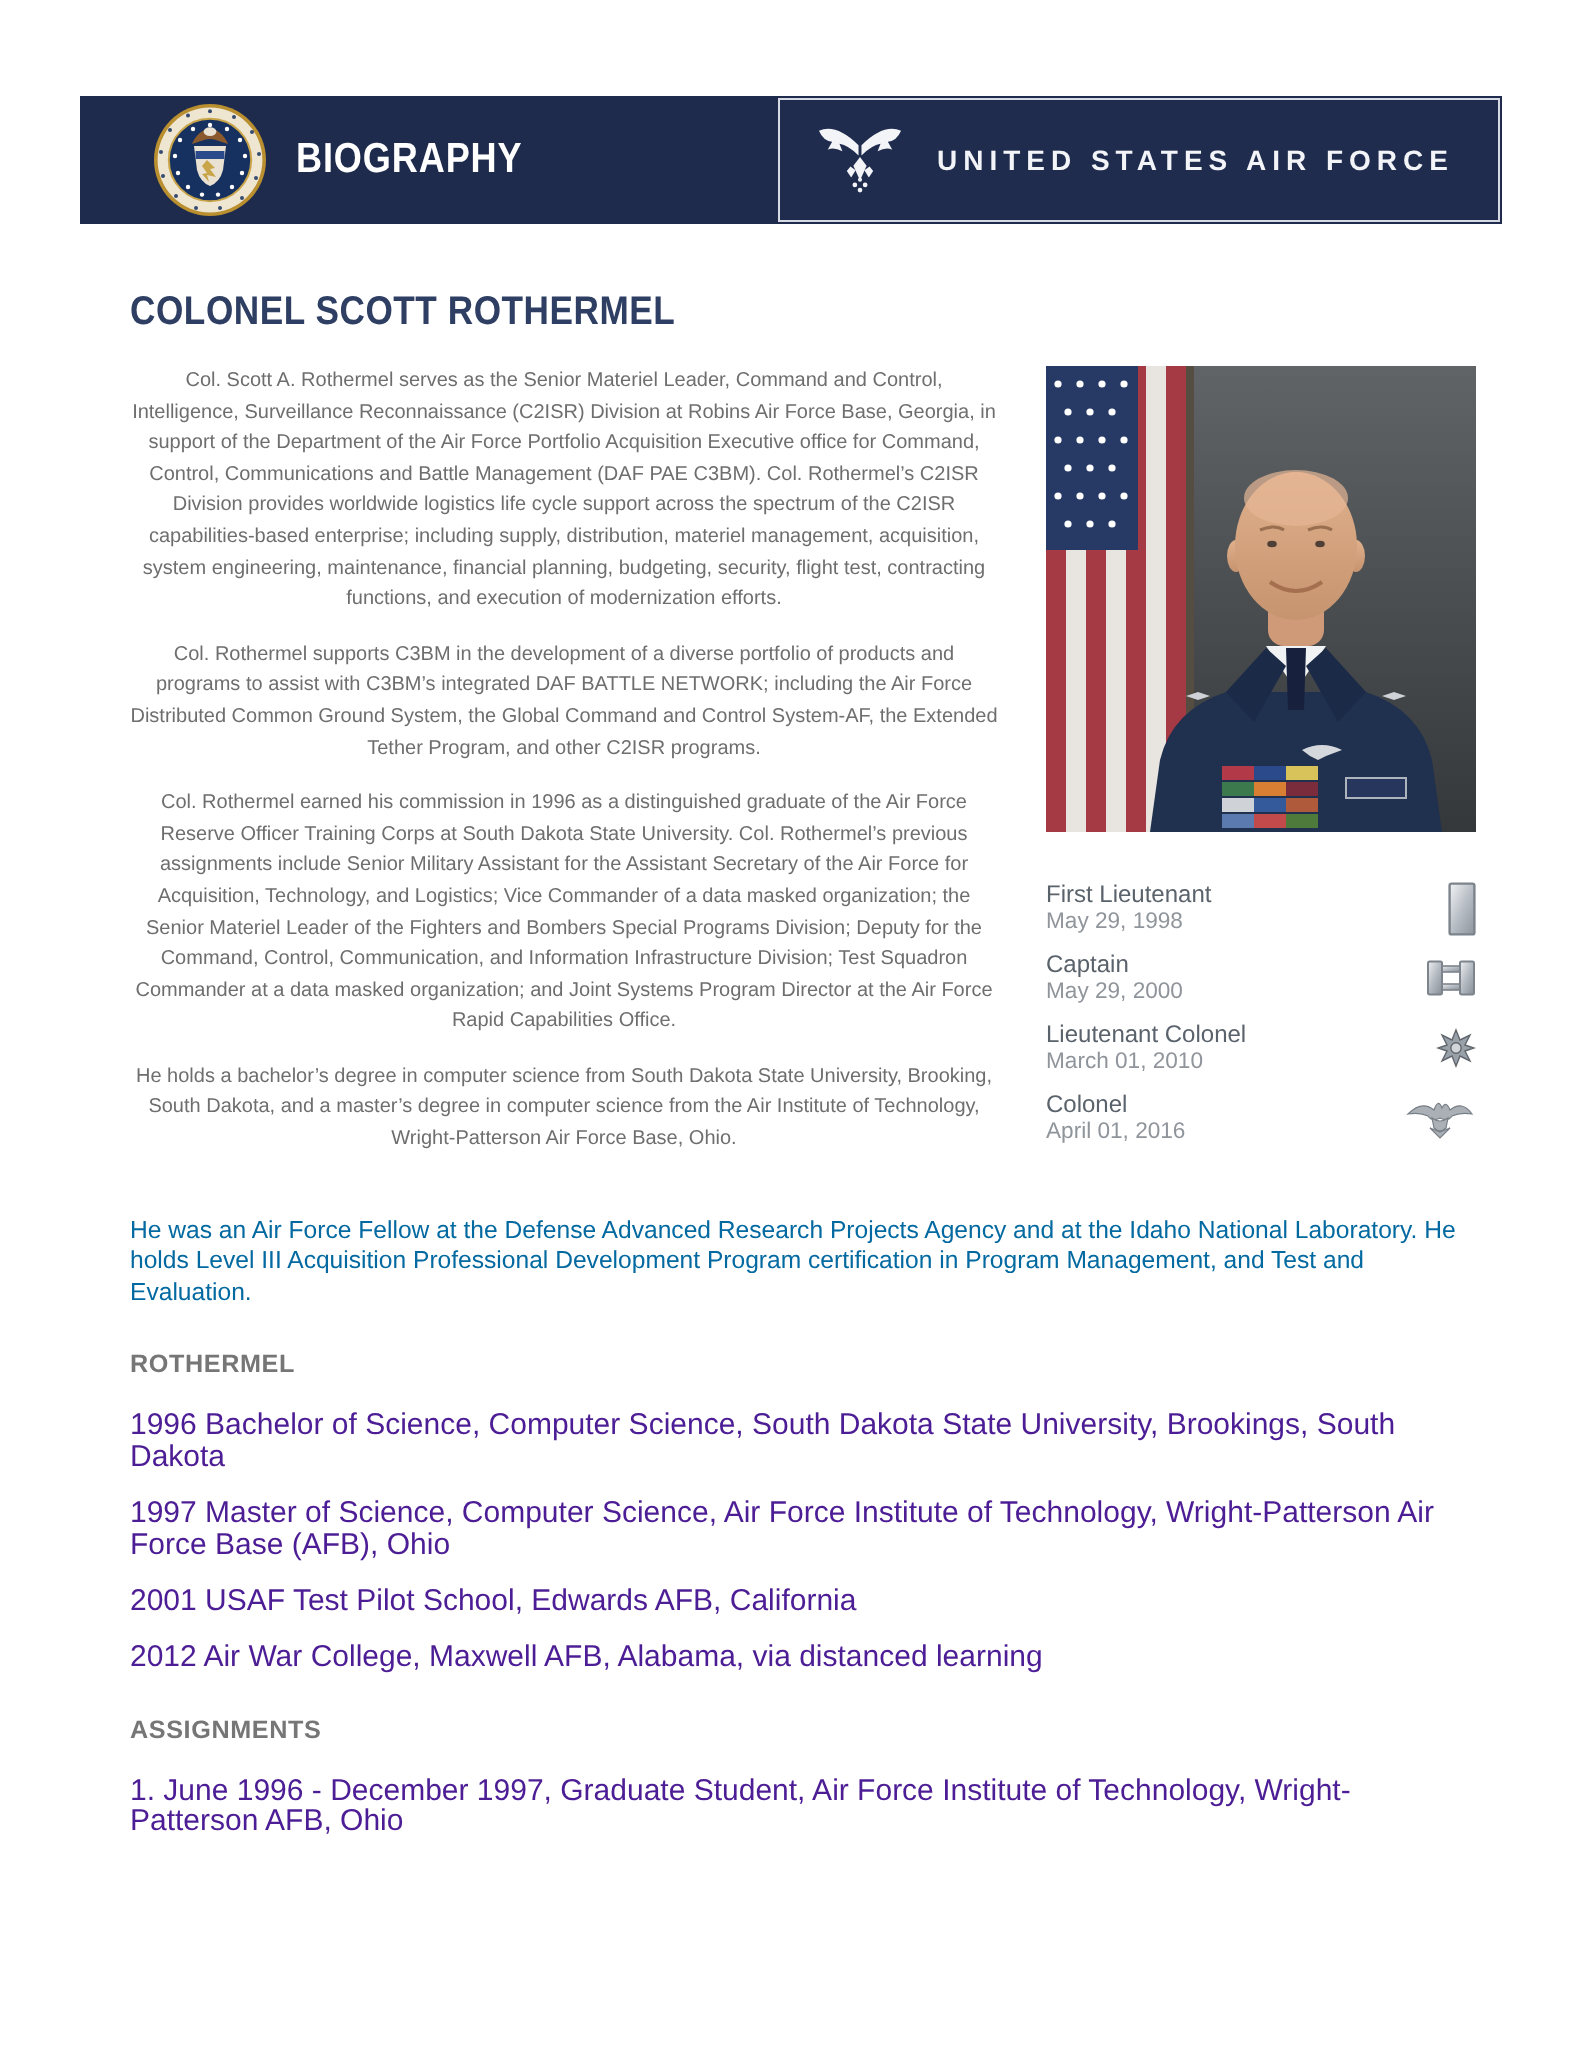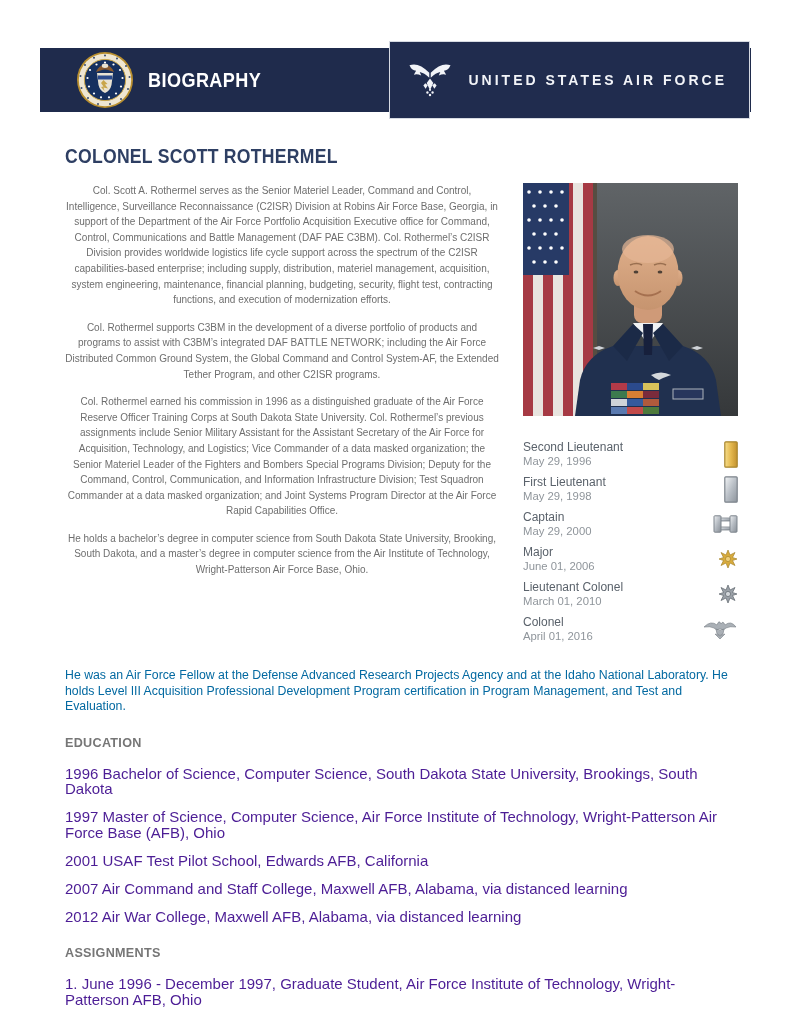--- a/index.html
+++ b/index.html
@@ -32,21 +32,21 @@
     color: #ffffff;
     font-size: 21px;
     font-weight: bold;
     letter-spacing: 0.5px;
     display: inline-block;
     transform: scaleX(0.86);
     transform-origin: left center;
     white-space: nowrap;
   }
   .logo-box {
-    height: 78px;
+    height: 62px;
     border: 1px solid #d6dae2;
     background: #202c4e;
     display: flex;
     align-items: center;
     gap: 16px;
     padding: 0 22px 0 18px;
     margin-right: 1px;
   }
   .org-label {
     color: #f2f4f8;
@@ -287,38 +287,20 @@
                 <rect x="120" y="224" width="16" height="7" fill="#4e7a3c"></rect>
             </g>
 
             <rect x="150" y="206" width="30" height="10" fill="#27365c" stroke="#aeb4bc" stroke-width="1"></rect>
           </g>
         </svg>
 
         <ul class="promotions">
           <li class="promotion-item">
             <div>
-              <div class="promotion-rank">Second Lieutenant</div>
-              <div class="promotion-date">May 29, 1996</div>
-            </div>
-            <span class="insignia-slot">
-              <svg width="14" height="27" viewBox="0 0 14 27">
-                <defs>
-                    <linearGradient id="gb" x1="0" y1="0" x2="1" y2="0">
-                  <stop offset="0" stop-color="#f6dd8a"></stop>
-                      <stop offset="0.5" stop-color="#e4b84e"></stop>
-                      <stop offset="1" stop-color="#c2922f"></stop>
-                </linearGradient>
-                  </defs>
-                <rect x="0.8" y="0.8" width="12.4" height="25.4" rx="1" fill="url(#gb)" stroke="#a8852e" stroke-width="1.2"></rect>
-              </svg>
-            </span>
-          </li>
-          <li class="promotion-item">
-            <div>
               <div class="promotion-rank">First Lieutenant</div>
               <div class="promotion-date">May 29, 1998</div>
             </div>
             <span class="insignia-slot">
               <svg width="14" height="27" viewBox="0 0 14 27">
                 <defs>
                     <linearGradient id="sb" x1="0" y1="0" x2="1" y2="1">
                   <stop offset="0" stop-color="#f2f4f6"></stop>
                       <stop offset="0.5" stop-color="#b9bfc6"></stop>
                       <stop offset="1" stop-color="#8d949c"></stop>
@@ -344,34 +326,20 @@
                   </defs>
                 <rect x="7.5" y="3" width="10" height="3" fill="url(#cb)" stroke="#7d848c" stroke-width="0.8"></rect>
                 <rect x="7.5" y="12" width="10" height="3" fill="url(#cb)" stroke="#7d848c" stroke-width="0.8"></rect>
                 <rect x="1" y="0.8" width="7" height="16.4" rx="0.8" fill="url(#cb)" stroke="#7d848c" stroke-width="1"></rect>
                 <rect x="17" y="0.8" width="7" height="16.4" rx="0.8" fill="url(#cb)" stroke="#7d848c" stroke-width="1"></rect>
               </svg>
             </span>
           </li>
           <li class="promotion-item">
             <div>
-              <div class="promotion-rank">Major</div>
-              <div class="promotion-date">June 01, 2006</div>
-            </div>
-            <span class="insignia-slot">
-              <svg width="20" height="20" viewBox="0 0 20 20">
-                <g fill="#d8ab3c" stroke="#a8852e" stroke-width="0.7">
-                  <path d="M10,1 L12,6 L17,3.5 L14.5,8.5 L19,10 L14.5,11.5 L17,16.5 L12,14 L10,19 L8,14 L3,16.5 L5.5,11.5 L1,10 L5.5,8.5 L3,3.5 L8,6 Z"></path>
-                  <circle cx="10" cy="10" r="2.6" fill="#efcf7a"></circle>
-                </g>
-              </svg>
-            </span>
-          </li>
-          <li class="promotion-item">
-            <div>
               <div class="promotion-rank">Lieutenant Colonel</div>
               <div class="promotion-date">March 01, 2010</div>
             </div>
             <span class="insignia-slot">
               <svg width="20" height="20" viewBox="0 0 20 20">
                 <g fill="#9aa0a7" stroke="#5f666d" stroke-width="0.7">
                   <path d="M10,1 L12,6 L17,3.5 L14.5,8.5 L19,10 L14.5,11.5 L17,16.5 L12,14 L10,19 L8,14 L3,16.5 L5.5,11.5 L1,10 L5.5,8.5 L3,3.5 L8,6 Z"></path>
                   <circle cx="10" cy="10" r="2.6" fill="#d2d6da"></circle>
                 </g>
               </svg>
@@ -391,26 +359,25 @@
                 </g>
               </svg>
             </span>
           </li>
         </ul>
       </aside>
     </div>
 
     <p class="full-paragraph">He was an Air Force Fellow at the Defense Advanced Research Projects Agency and at the Idaho National Laboratory. He holds Level III Acquisition Professional Development Program certification in Program Management, and Test and Evaluation.</p>
 
-    <h2 class="section-heading">EDUCATION</h2>
+    <h2 class="section-heading">ROTHERMEL</h2>
     <div>
       <p class="list-item">1996 Bachelor of Science, Computer Science, South Dakota State University, Brookings, South Dakota</p>
       <p class="list-item">1997 Master of Science, Computer Science, Air Force Institute of Technology, Wright-Patterson Air Force Base (AFB), Ohio</p>
       <p class="list-item">2001 USAF Test Pilot School, Edwards AFB, California</p>
-      <p class="list-item">2007 Air Command and Staff College, Maxwell AFB, Alabama, via distanced learning</p>
       <p class="list-item">2012 Air War College, Maxwell AFB, Alabama, via distanced learning</p>
     </div>
 
     <h2 class="section-heading">ASSIGNMENTS</h2>
     <div>
       <p class="list-item">1. June 1996 - December 1997, Graduate Student, Air Force Institute of Technology, Wright-Patterson AFB, Ohio</p>
 
     </div>
   </main>
 </div>

